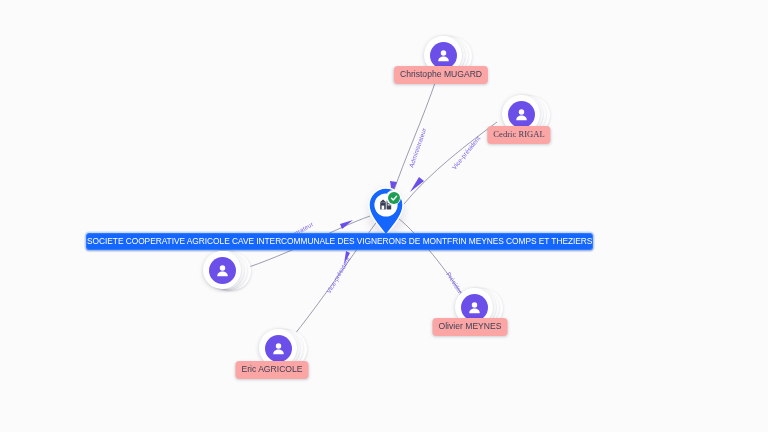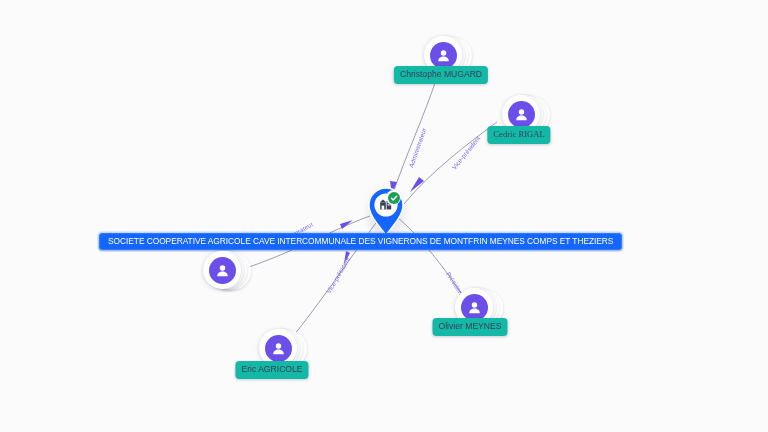--- a/index.html
+++ b/index.html
@@ -80,21 +80,21 @@
     background: #6b4fe8;
     display: flex;
     align-items: center;
     justify-content: center;
   }
   .person .avatar svg { display: block; }
 
   .person-label {
     position: absolute;
     white-space: nowrap;
-    background: #14b8a6;
+    background: #fca5a5;
     color: #3c3f55;
     font-size: 8.6px;
     line-height: 1;
     padding: 4px 6px 5px 6px;
     border-radius: 4px;
     box-shadow: 0 1px 3px rgba(40,45,70,.22);
     transform: translateX(-50%);
   }
 
   
@@ -134,24 +134,24 @@
     border-radius: 50%;
     background: #1e9e55;
     display: flex;
     align-items: center;
     justify-content: center;
   }
 
   
   #company-label {
     position: absolute;
-    left: 99px;
+    left: 86px;
     top: 233px;
     height: 15px;
-    padding: 0 8px;
+    padding: 0 0;
     background: #1565ff;
     border: 1px solid #2f7bff;
     border-radius: 3px;
     color: #ffffff;
     font-size: 8.4px;
     line-height: 15px;
     letter-spacing: -0.05px;
     white-space: nowrap;
     box-shadow: 0 0 0 1.5px rgba(21,101,255,.22), 0 1px 2px rgba(20,40,90,.25);
   }

